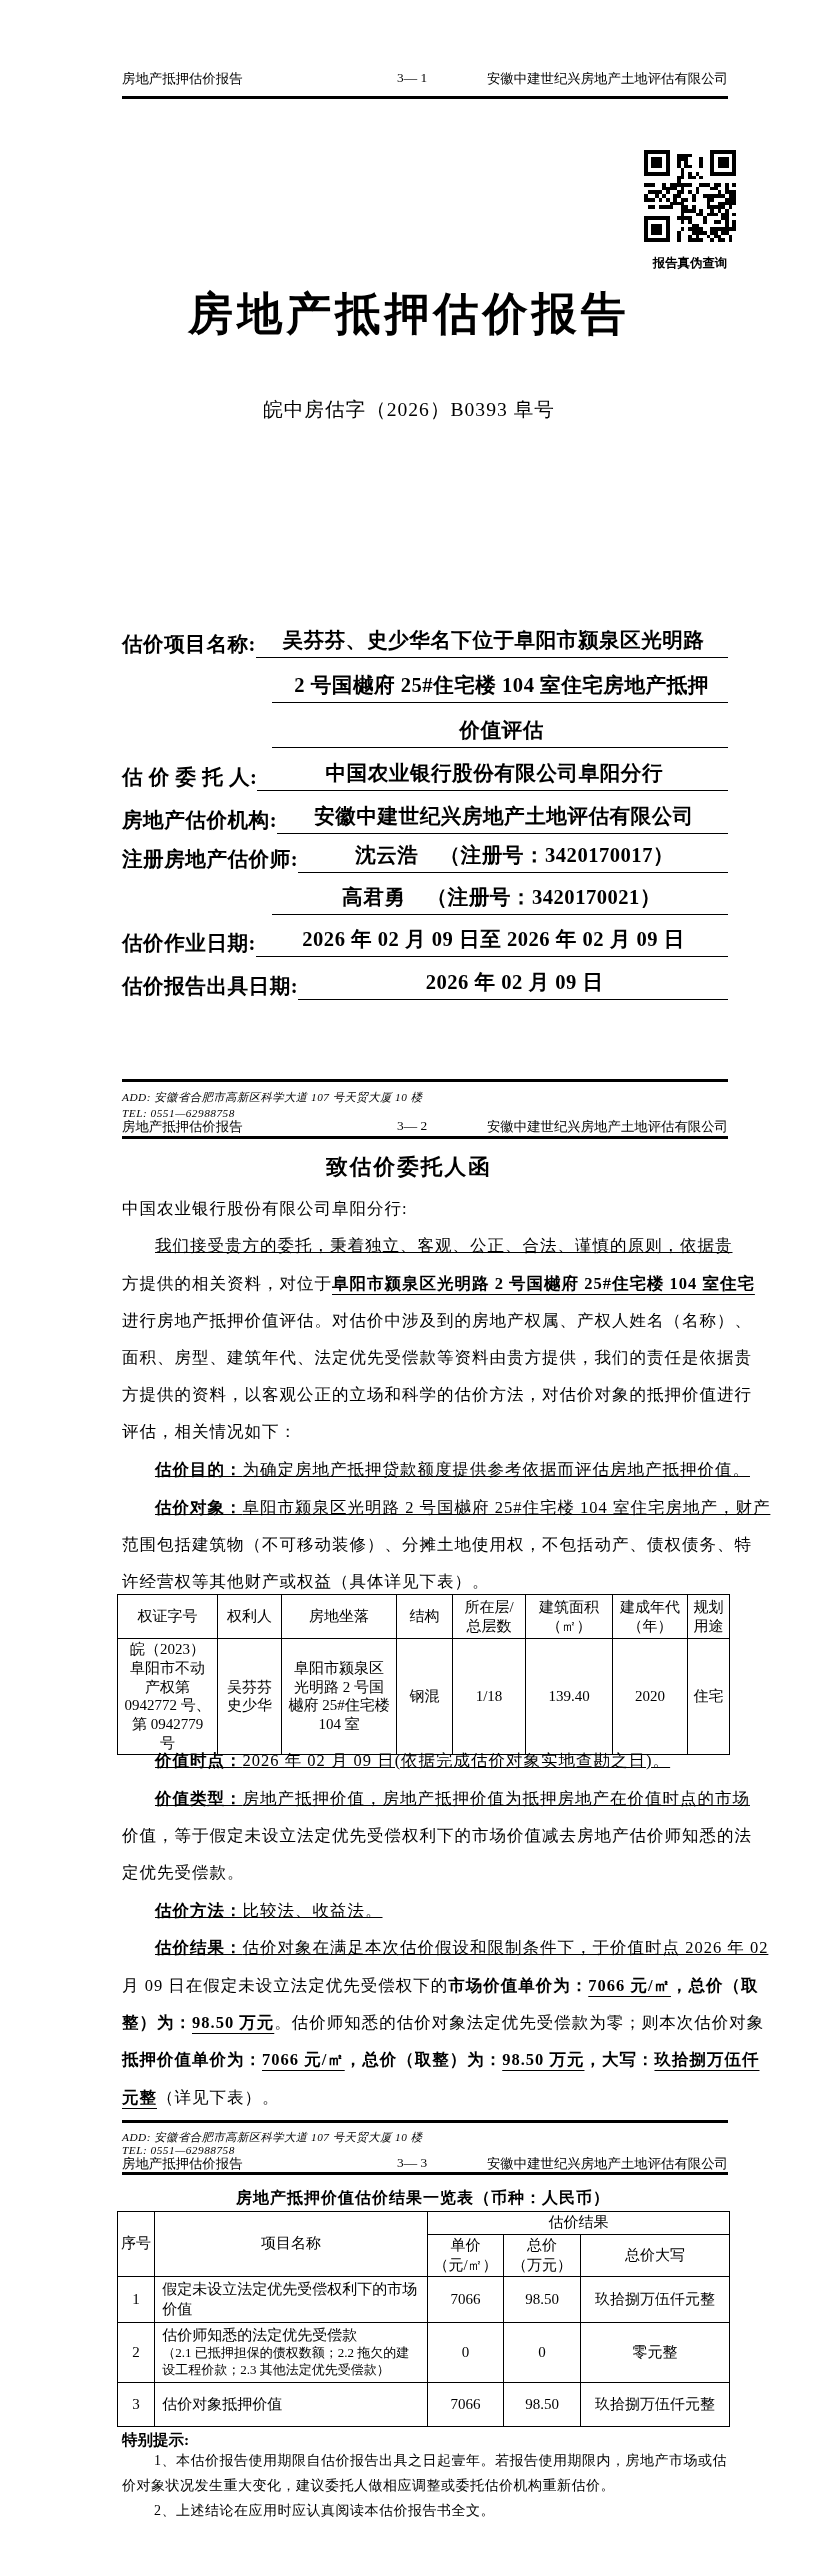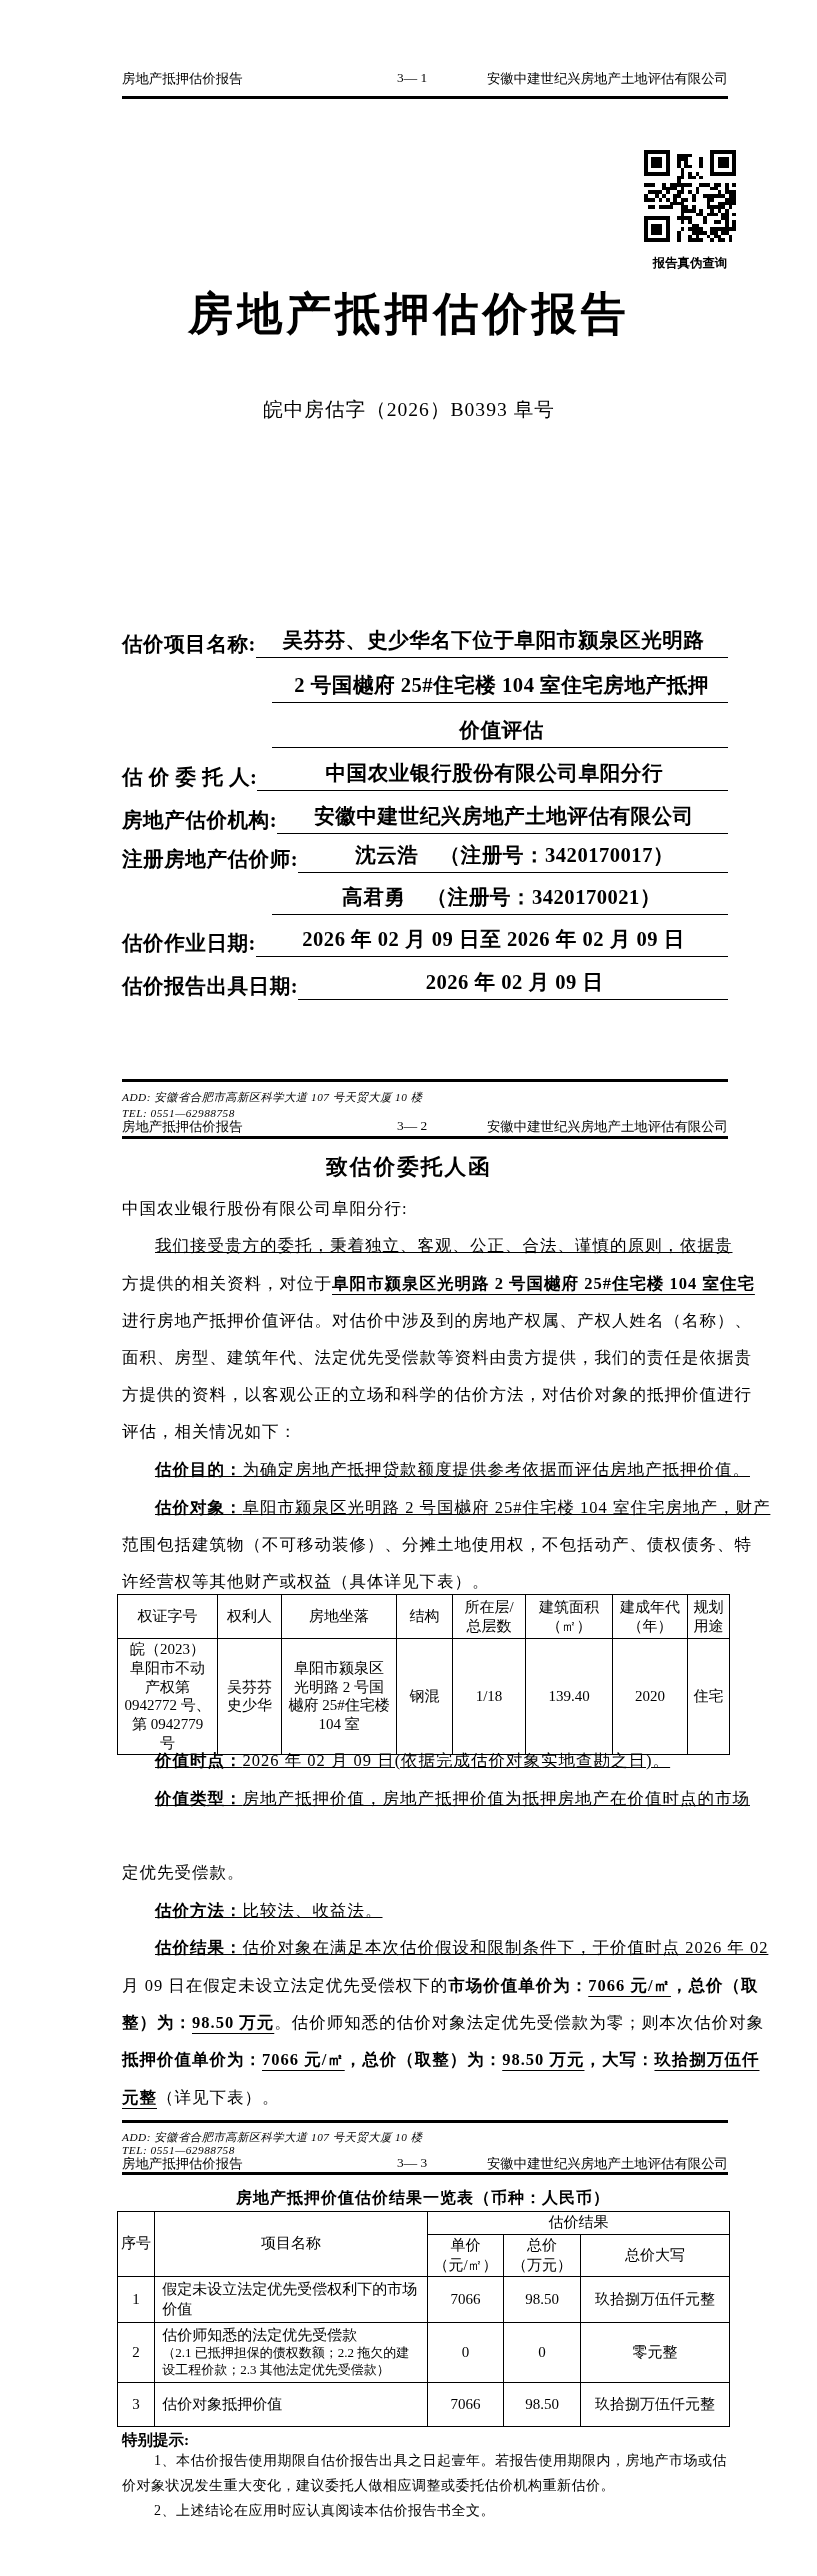--- a/index.html
+++ b/index.html
@@ -179,20 +179,21 @@
     </tr>
   </tbody>
     </table>
 
   <div class="abs bl ind" style="left:122px;top:1750px">
     <span class="b">价值时点：</span><span>2026 年 02 月 09 日(依据完成估价对象实地查勘之日)。</span>
   </div>
   <div class="abs bl ind" style="left:122px;top:1788px">
     <span class="b">价值类型：</span><span>房地产抵押价值，房地产抵押价值为抵押房地产在价值时点的市场</span>
   </div>
+  <div class="abs bl" style="left:122px;top:1825px">价值，等于假定未设立法定优先受偿权利下的市场价值减去房地产估价师知悉的法</div>
   <div class="abs bl" style="left:122px;top:1862px">定优先受偿款。</div>
   <div class="abs bl ind" style="left:122px;top:1900px">
     <span class="b">估价方法：</span><span>比较法、收益法。</span>
   </div>
   <div class="abs bl ind" style="left:122px;top:1937px">
     <span class="b">估价结果：</span><span>估价对象在满足本次估价假设和限制条件下，于价值时点 2026 年 02</span>
   </div>
   <div class="abs bl" style="left:122px;top:1975px">
     <span>月 09 日在假定未设立法定优先受偿权下的</span><span class="b">市场价值单价为：</span><span class="b u">7066 元/㎡</span><span class="b">，总价（取</span>
   </div>

